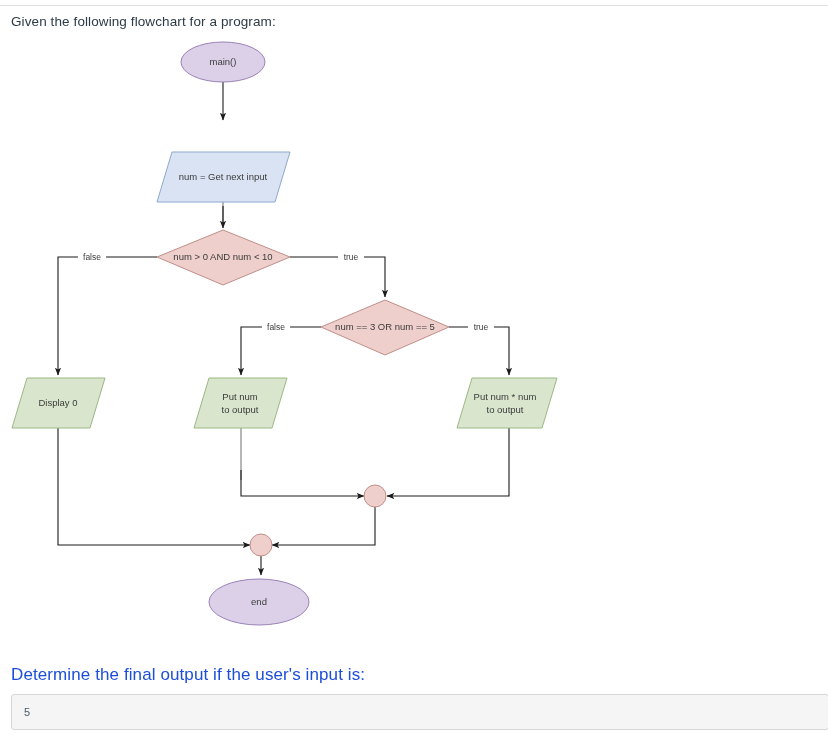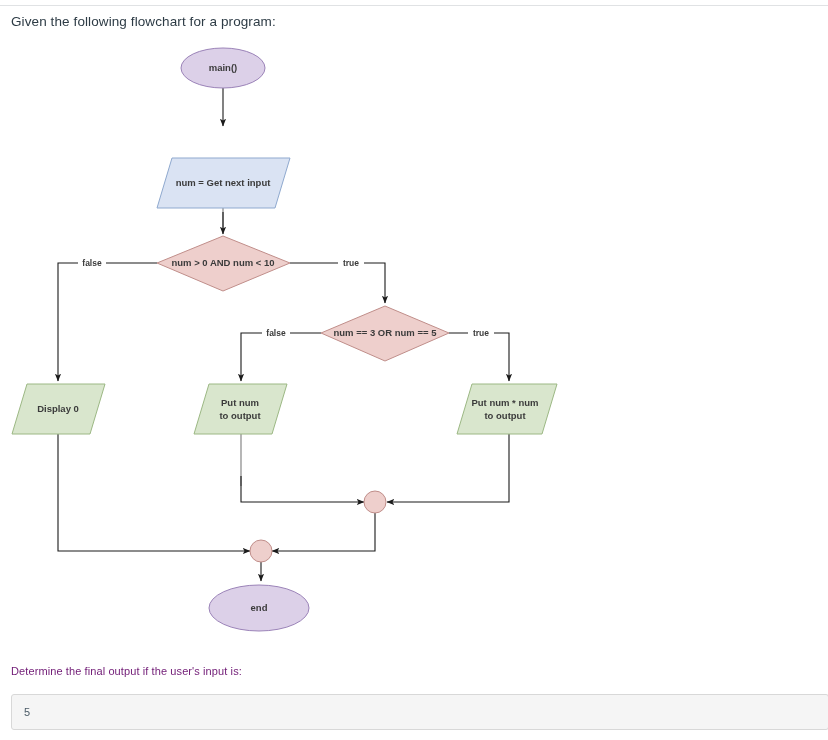--- a/index.html
+++ b/index.html
@@ -30,22 +30,22 @@
     font-size: 13.5px;
     color: #2d3b45;
     letter-spacing: 0.1px;
     white-space: nowrap;
     text-align: center;
   }
   .prompt-bottom {
     position: absolute;
     left: 11px;
     top: 665px;
-    font-size: 11px;
-    color: #701a75;
+    font-size: 17px;
+    color: #1d4ed8;
     letter-spacing: 0.1px;
     white-space: nowrap;
   }
   .answer-box {
     position: absolute;
     left: 11px;
     top: 694px;
     width: 818px;
     height: 36px;
     box-sizing: border-box;
@@ -55,24 +55,23 @@
     padding: 0 0 0 12px;
     font-family: "Liberation Sans", sans-serif;
     font-size: 11px;
     color: #4a5a66;
     line-height: 34px;
     outline: none;
   }
   .chart-wrap {
     position: absolute;
     left: 0;
-    top: 36px;
+    top: 30px;
     width: 708px;
     height: 620px;
-    font-weight: bold;
   }
   svg.flow {
     display: block;
   }
   .shape-text {
     font-family: "Liberation Sans", sans-serif;
     font-size: 9.5px;
     fill: #3b3b3b;
     text-anchor: middle;
     dominant-baseline: middle;

